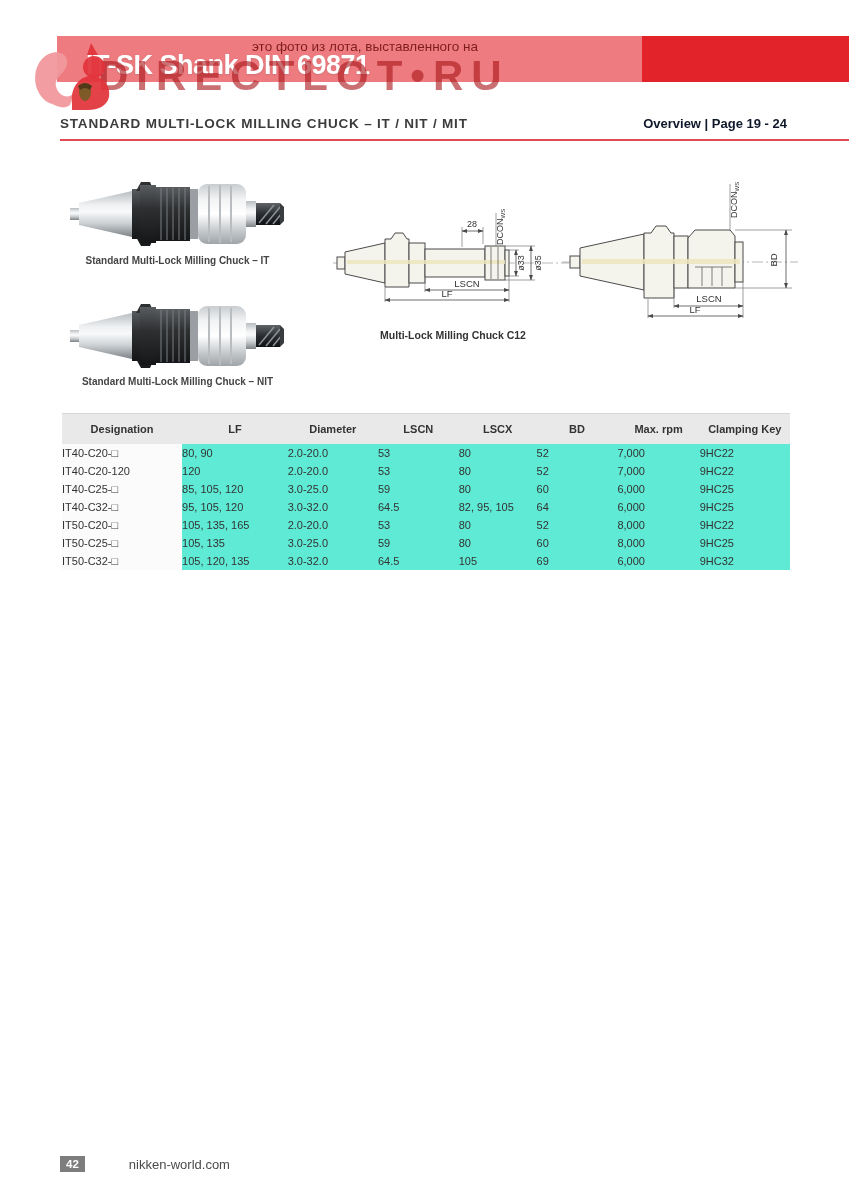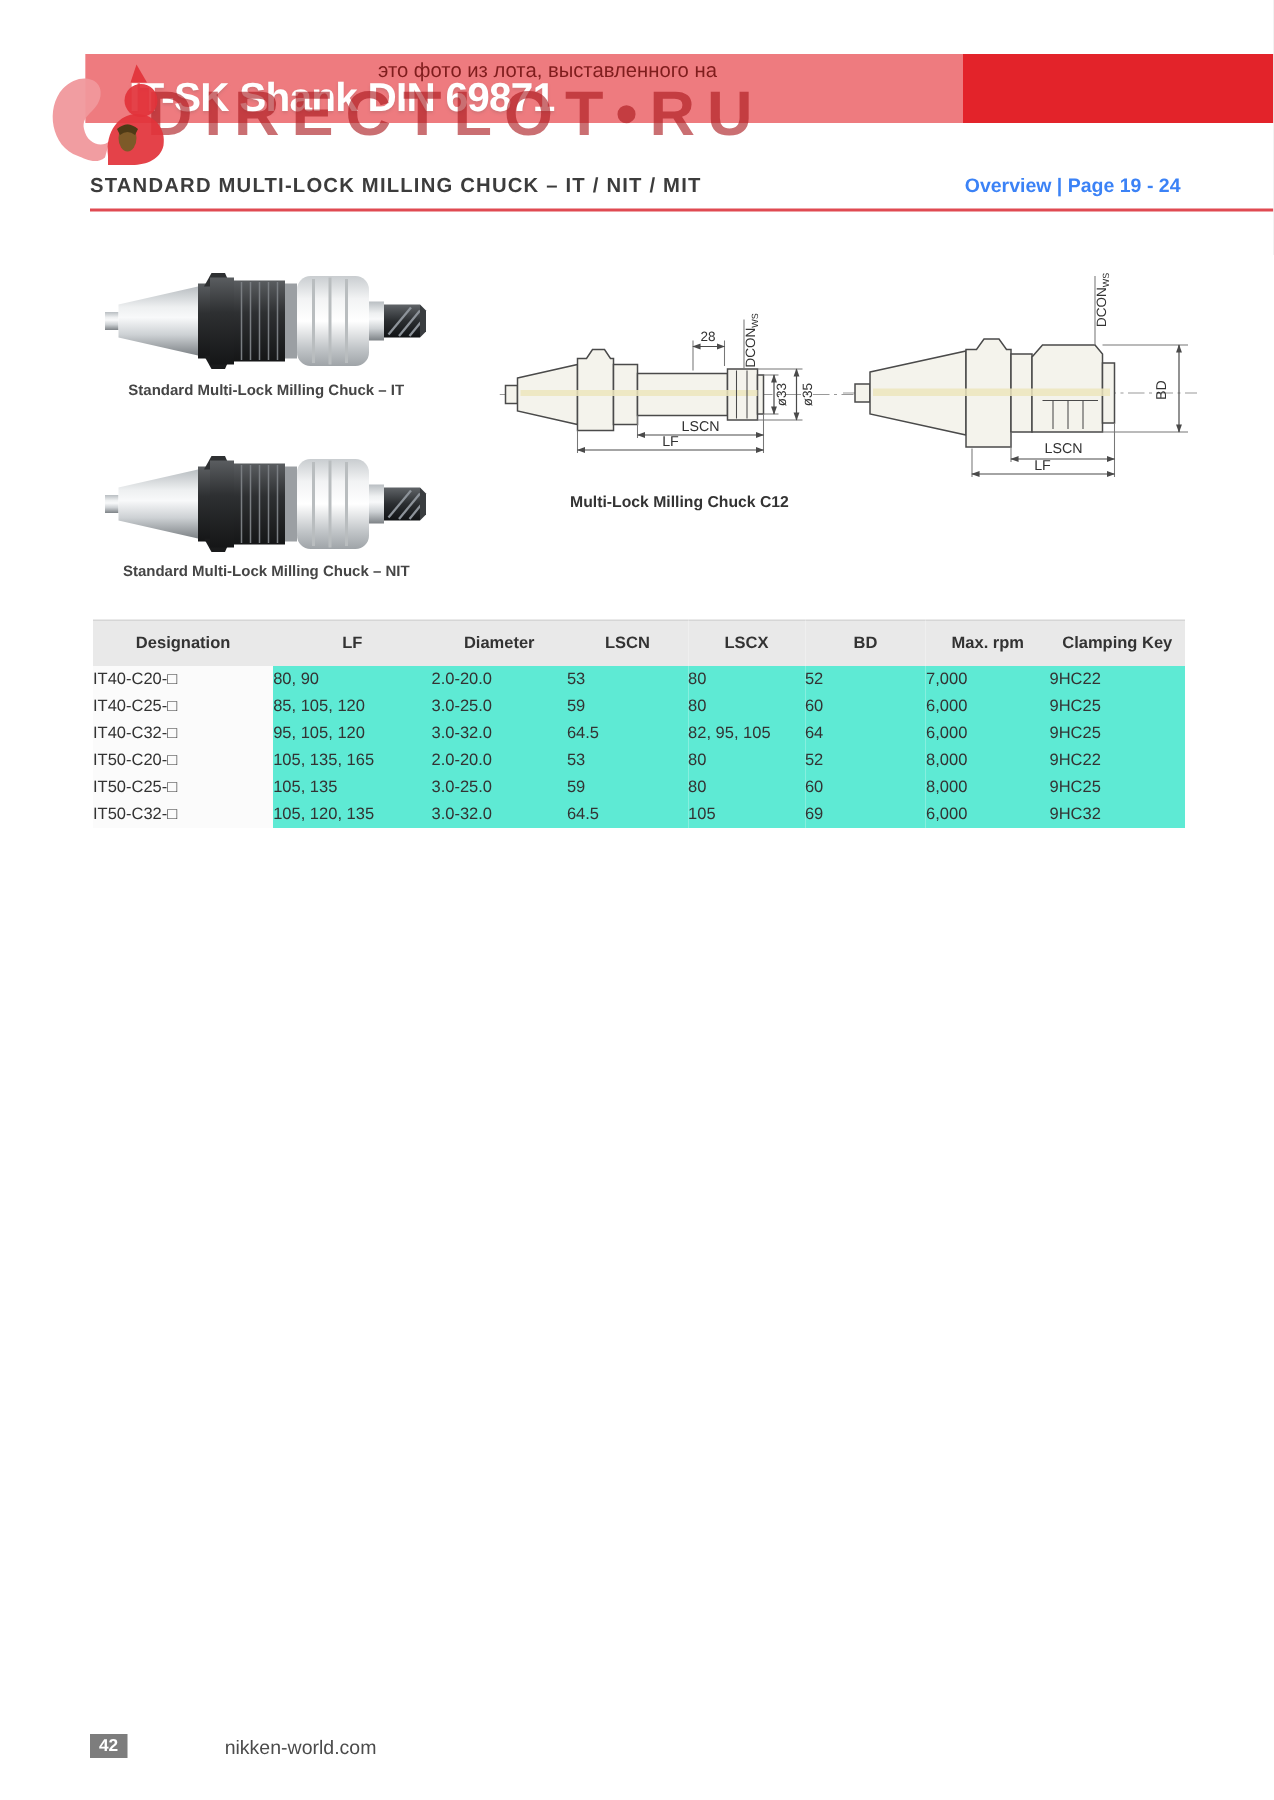--- a/index.html
+++ b/index.html
@@ -14,21 +14,21 @@
              background:rgba(255,255,255,.40); z-index:4; }
   .wm-line1 { position:absolute; left:115px; top:39px; width:500px; text-align:center; font-size:13.5px;
               color:#7f1d1d; z-index:5; white-space:nowrap; }
   .wm-line2 { position:absolute; left:98px; top:52px; font-size:42px; font-weight:800; letter-spacing:8px;
               color:rgba(170,22,28,.62); z-index:6; white-space:nowrap; }
   .squirrel { position:absolute; left:28px; top:38px; z-index:7; }
 
   
   .subhead { position:absolute; left:60px; right:62px; top:116px; display:flex; justify-content:space-between; }
   .subtitle { font-size:13.5px; font-weight:bold; letter-spacing:0.8px; color:#3c3c3c; }
-  .overview { font-size:13px; font-weight:bold; color:#3b82f6; }
+  .overview { font-size:13px; font-weight:bold; color:#0f172a; }
   .red-rule { position:absolute; left:60px; right:0; top:139px; height:2px; background:#e04a52; }
 
   
   .photo1 { position:absolute; left:70px; top:174px; }
   .photo2 { position:absolute; left:70px; top:296px; }
   .photo-caption { position:absolute; left:70px; width:215px; text-align:center; font-size:10px;
                    font-weight:bold; color:#454545; }
   .cap1 { top:255px; } .cap2 { top:376px; }
   .drawing1 { position:absolute; left:333px; top:203px; }
   .drawing1-caption { position:absolute; left:333px; width:240px; top:329px; text-align:center;
@@ -41,21 +41,21 @@
                 font-size:11px; color:#333333; border-top:1px solid #d6d6d6; }
   .spec-table th { background:#e9e9e9; height:30px; font-weight:bold; text-align:center; font-size:11px;margin-left:20px; }
   .spec-table td { height:18px; }
   .spec-table td:first-child { background:#fbfbfb; }
   .spec-table td:not(:first-child) { background:#5eead4; }
 
   
   .footer { position:absolute; left:60px; top:1156px; display:flex; align-items:center;gap:39px; }
   .pagenum { display:inline-block; background:#7d7d7d; color:#ffffff; font-size:11.5px; font-weight:bold;
              padding:2px 6px; }
-  .site { margin-left:26px; font-size:13px; color:#4b4b4b; }
+  .site { margin-left:5px; font-size:13px; color:#4b4b4b; }
 </style>
 </head>
 <body>
 
 <div class="page">
 
   <div class="banner"></div>
   <div class="page-title">IT-SK Shank DIN 69871</div>
   <div class="wm-band"></div>
   <div class="wm-line1">это фото из лота, выставленного на</div>
@@ -306,20 +306,30 @@
           <td>IT40-C20-□</td>
           <td>80, 90</td>
           <td>2.0-20.0</td>
           <td>53</td>
           <td>80</td>
           <td>52</td>
           <td>7,000</td>
           <td>9HC22</td>
         </tr>
         <tr>
+          <td>IT40-C20-120</td>
+          <td>120</td>
+          <td>2.0-20.0</td>
+          <td>53</td>
+          <td>80</td>
+          <td>52</td>
+          <td>7,000</td>
+          <td>9HC22</td>
+        </tr>
+        <tr>
           <td>IT40-C25-□</td>
           <td>85, 105, 120</td>
           <td>3.0-25.0</td>
           <td>59</td>
           <td>80</td>
           <td>60</td>
           <td>6,000</td>
           <td>9HC25</td>
         </tr>
         <tr>

